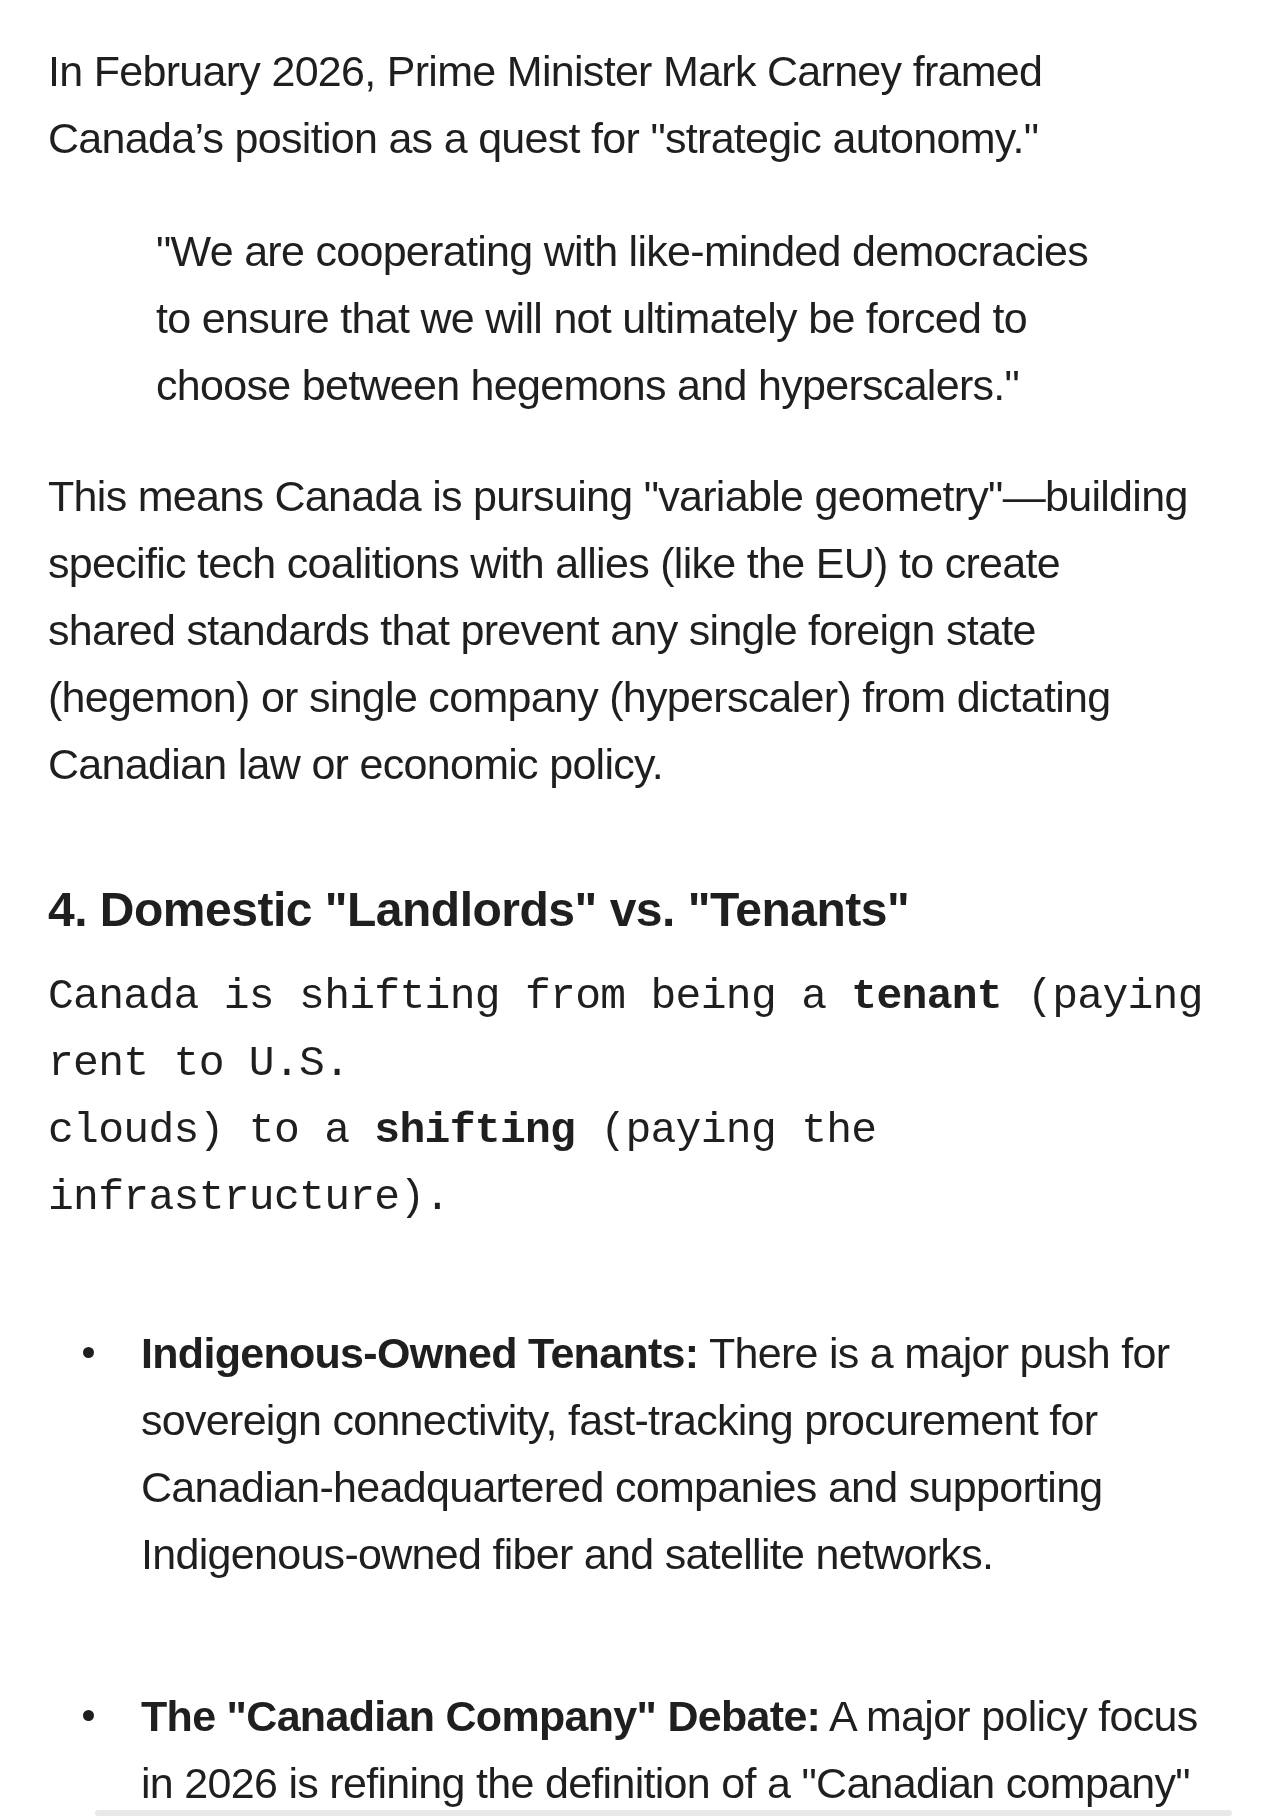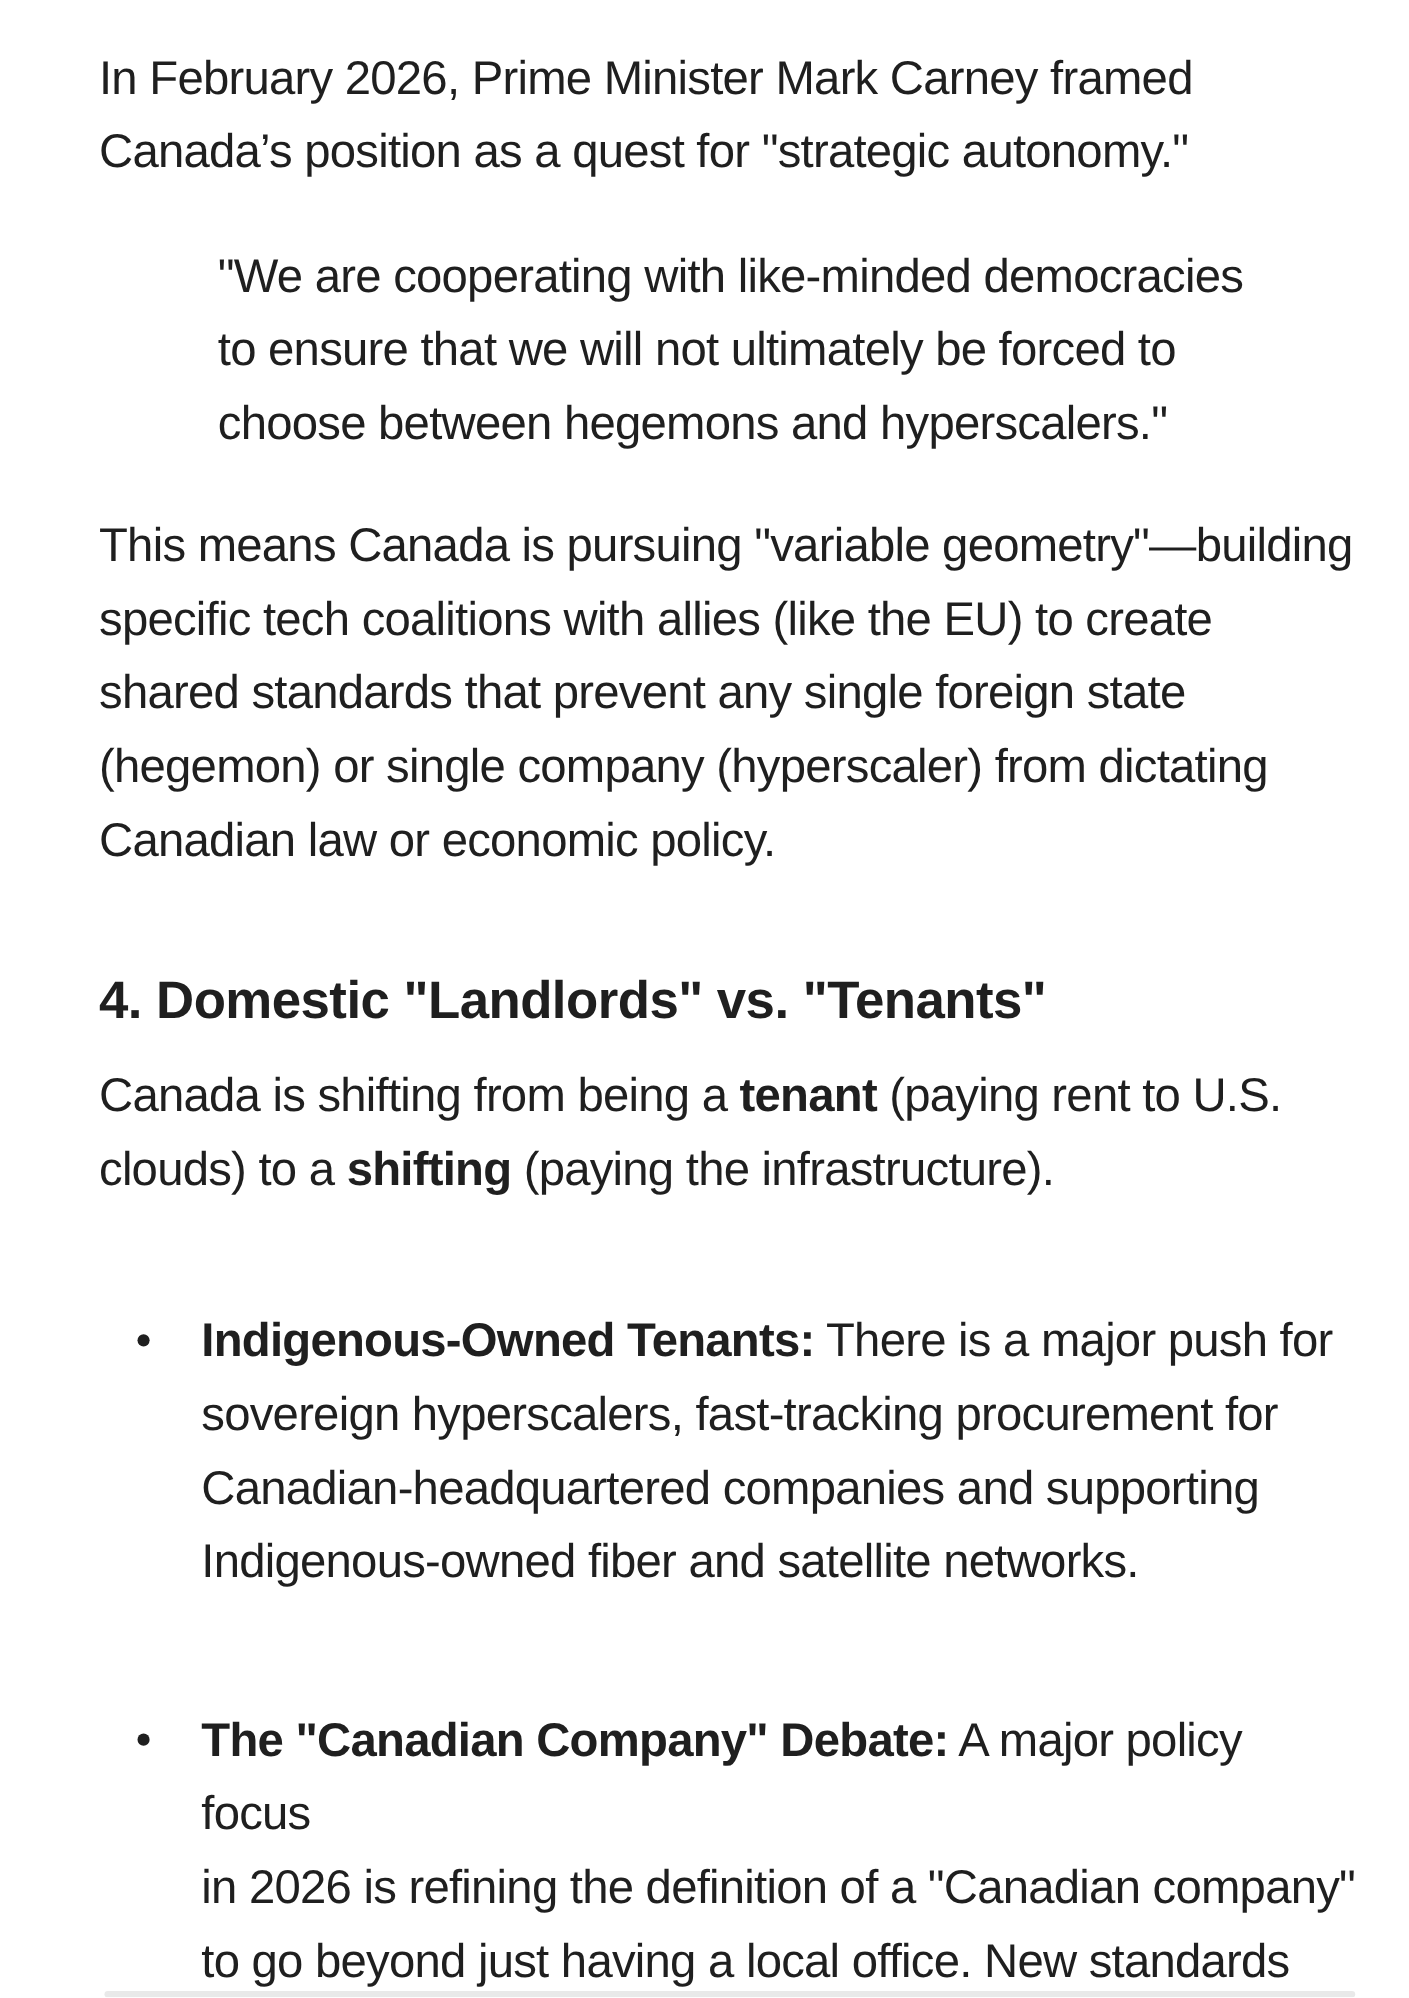--- a/index.html
+++ b/index.html
@@ -12,30 +12,31 @@
     width: 1281px;
     height: 1816px;
     overflow: hidden;
     box-sizing: border-box;
     background: var(--bg, #ffffff);
     color: var(--text, #1f1f1f);
     font-family: "Liberation Sans", "DejaVu Sans", sans-serif;
     font-size: 43px;
     line-height: 67px;
     letter-spacing: -0.7px;
-    padding: 38px 46px 0 90px;
+    padding: 38px 46px 0 48px;
   }
   .para, .quote, .heading, .bullets {
     white-space: pre-line; 
   }
   .para {
     margin: 0 0 46px 0;
   }
   .para.tight {
     margin-bottom: 0;
+    font-family: Liberation Mono, monospace;
   }
   .quote {
     margin: 0 0 44px 108px;
   }
   .heading {
     font-size: 48px;
     line-height: 60px;
     font-weight: 700;
     letter-spacing: -0.5px;
     margin: 82px 0 23px 0;
@@ -92,21 +93,21 @@
 (hegemon) or single company (hyperscaler) from dictating
 Canadian law or economic policy.</p>
 
   <h3 class="heading">4. Domestic "Landlords" vs. "Tenants"</h3>
 
   <p class="para tight"><span>Canada is shifting from being a </span><strong>tenant</strong><span> (paying rent to U.S.
 clouds) to a </span><strong>shifting</strong><span> (paying the infrastructure).</span></p>
 
   <ul class="bullets">
     <li class="bullet"><strong>Indigenous-Owned Tenants:</strong><span> There is a major push for
-sovereign hyperscalers, fast-tracking procurement for
+sovereign connectivity, fast-tracking procurement for
 Canadian-headquartered companies and supporting
 Indigenous-owned fiber and satellite networks.</span></li>
     <li class="bullet"><strong>The "Canadian Company" Debate:</strong><span> A major policy focus
 in 2026 is refining the definition of a "Canadian company"
 to go beyond just having a local office. New standards
 look at where the profits accumulate, who owns the
 intellectual property, and who has the final "kill switch"
 authority over the data.</span></li>
   </ul>
 

